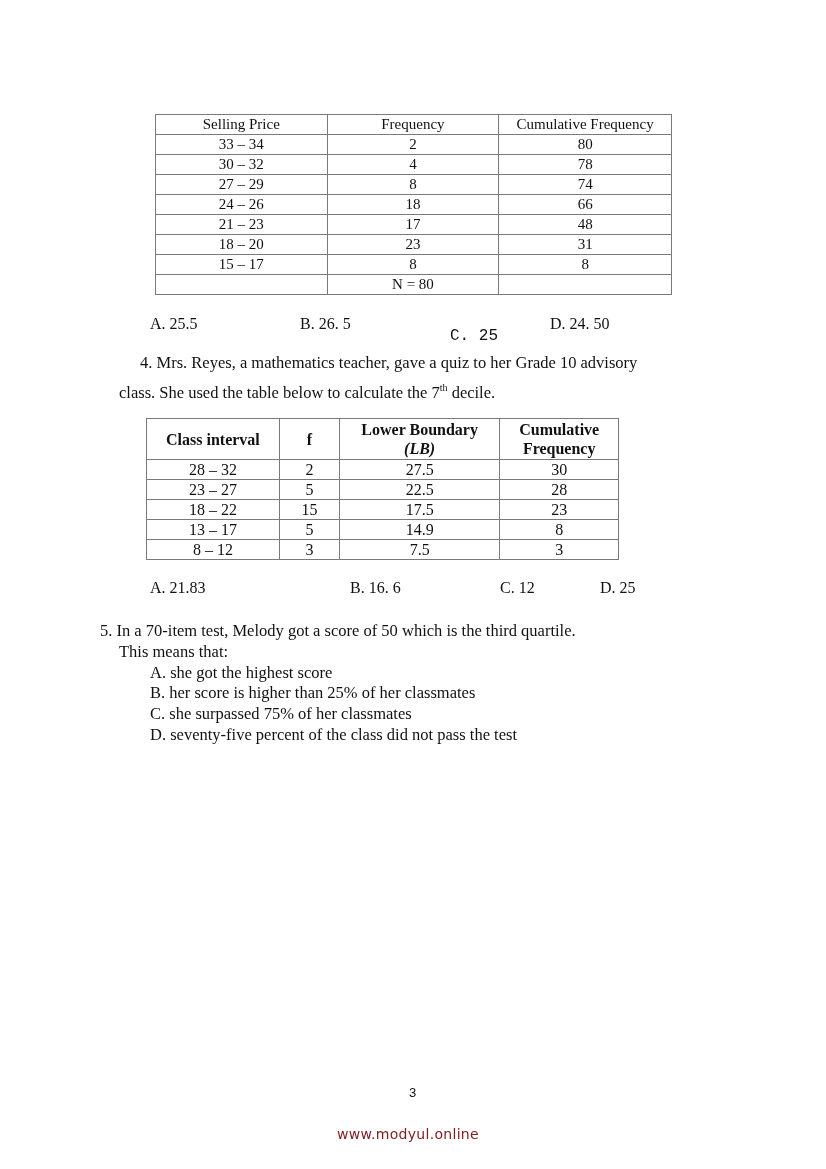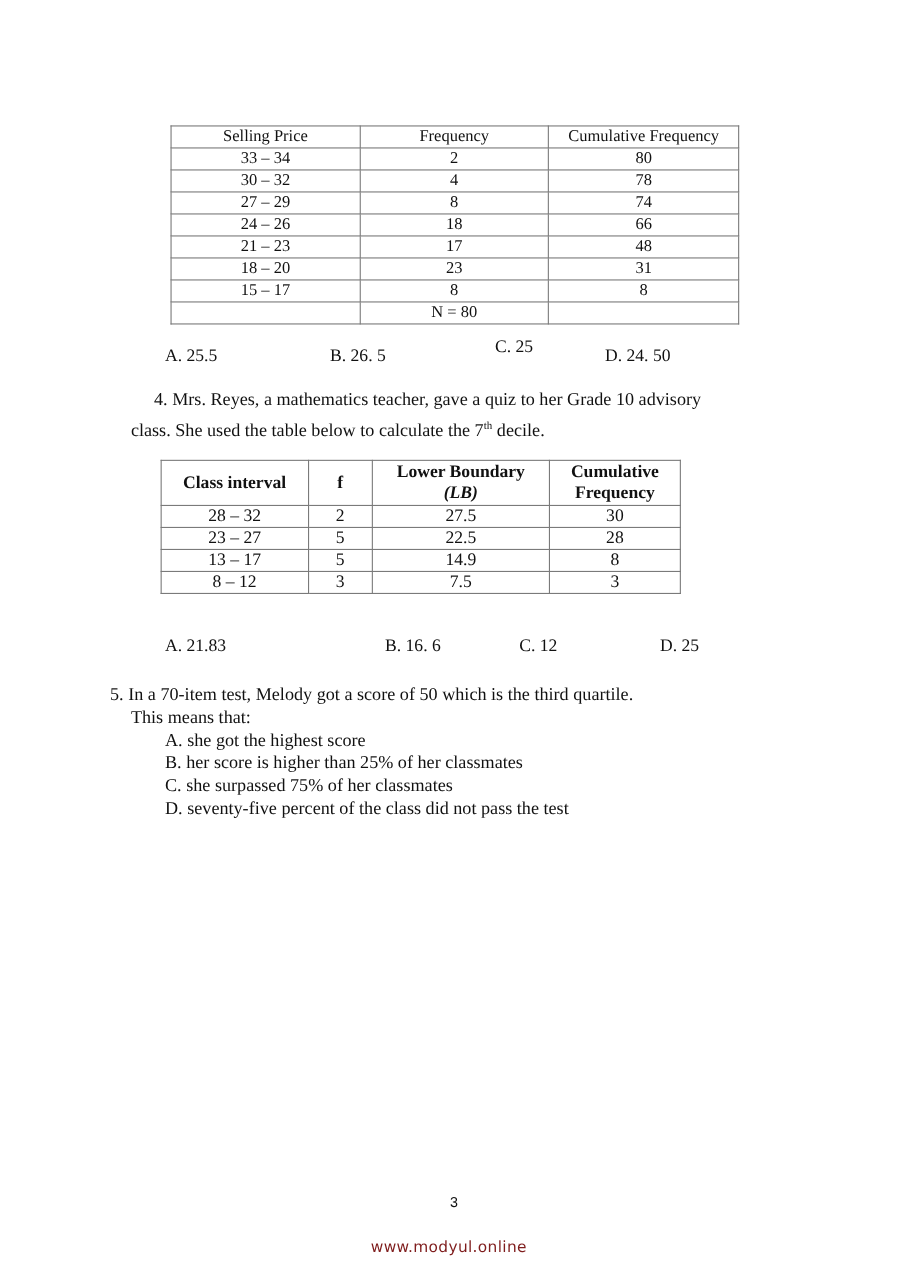--- a/index.html
+++ b/index.html
@@ -73,21 +73,21 @@
   <tr>
     <td></td>
     <td>N = 80</td>
     <td></td>
   </tr>
 </tbody>
   </table>
 
 <div class="abs choices" style="left:150px; top:315px;">A. 25.5</div>
 <div class="abs choices" style="left:300px; top:315px;">B. 26. 5</div>
-<div class="abs choices" style="left:450px; top:307px;">C. 25</div>
+<div class="abs choices" style="left:450px; top:327px;font-family:Liberation Mono, monospace;">C. 25</div>
 <div class="abs choices" style="left:550px; top:315px;">D. 24. 50</div>
 
 <div class="abs q" style="left:100px; top:352px;margin-left:40px;">4. Mrs. Reyes, a mathematics teacher, gave a quiz to her Grade 10 advisory</div>
 <div class="abs q" style="left:119px; top:377px;"><span>class. She used the table below to calculate the 7</span><sup style="font-size:10px;">th</sup><span> decile.</span></div>
 
 <table id="t2">
   <colgroup>
       <col class="c1">
       <col class="c2">
       <col class="c3">
@@ -112,37 +112,43 @@
     <td>27.5</td>
     <td>30</td>
   </tr>
   <tr>
     <td>23 – 27</td>
     <td>5</td>
     <td>22.5</td>
     <td>28</td>
   </tr>
   <tr>
+    <td>18 – 22</td>
+    <td>15</td>
+    <td>17.5</td>
+    <td>23</td>
+  </tr>
+  <tr>
     <td>13 – 17</td>
     <td>5</td>
     <td>14.9</td>
     <td>8</td>
   </tr>
   <tr>
     <td>8 – 12</td>
     <td>3</td>
     <td>7.5</td>
     <td>3</td>
   </tr>
 </tbody>
   </table>
 
 <div class="abs choices" style="left:150px; top:579px;">A. 21.83</div>
 <div class="abs choices" style="left:350px; top:579px;">B. 16. 6</div>
-<div class="abs choices" style="left:472px; top:579px;">C. 12</div>
+<div class="abs choices" style="left:500px; top:579px;">C. 12</div>
 <div class="abs choices" style="left:600px; top:579px;">D. 25</div>
 
 <div class="abs q" style="left:100px; top:620px;">5. In a 70-item test, Melody got a score of 50 which is the third quartile.</div>
 <div class="abs q" style="left:119px; top:641px;">This means that:</div>
 <div class="abs q" style="left:150px; top:662px;">A.  she got the highest score</div>
 <div class="abs q" style="left:150px; top:682px;">B. her score is higher than 25% of her classmates</div>
 <div class="abs q" style="left:150px; top:703px;">C. she surpassed 75% of her classmates</div>
 <div class="abs q" style="left:150px; top:724px;">D. seventy-five percent of the class did not pass the test</div>
 
 <div class="abs pagenum" style="left:409px; top:1085px;">3</div>

